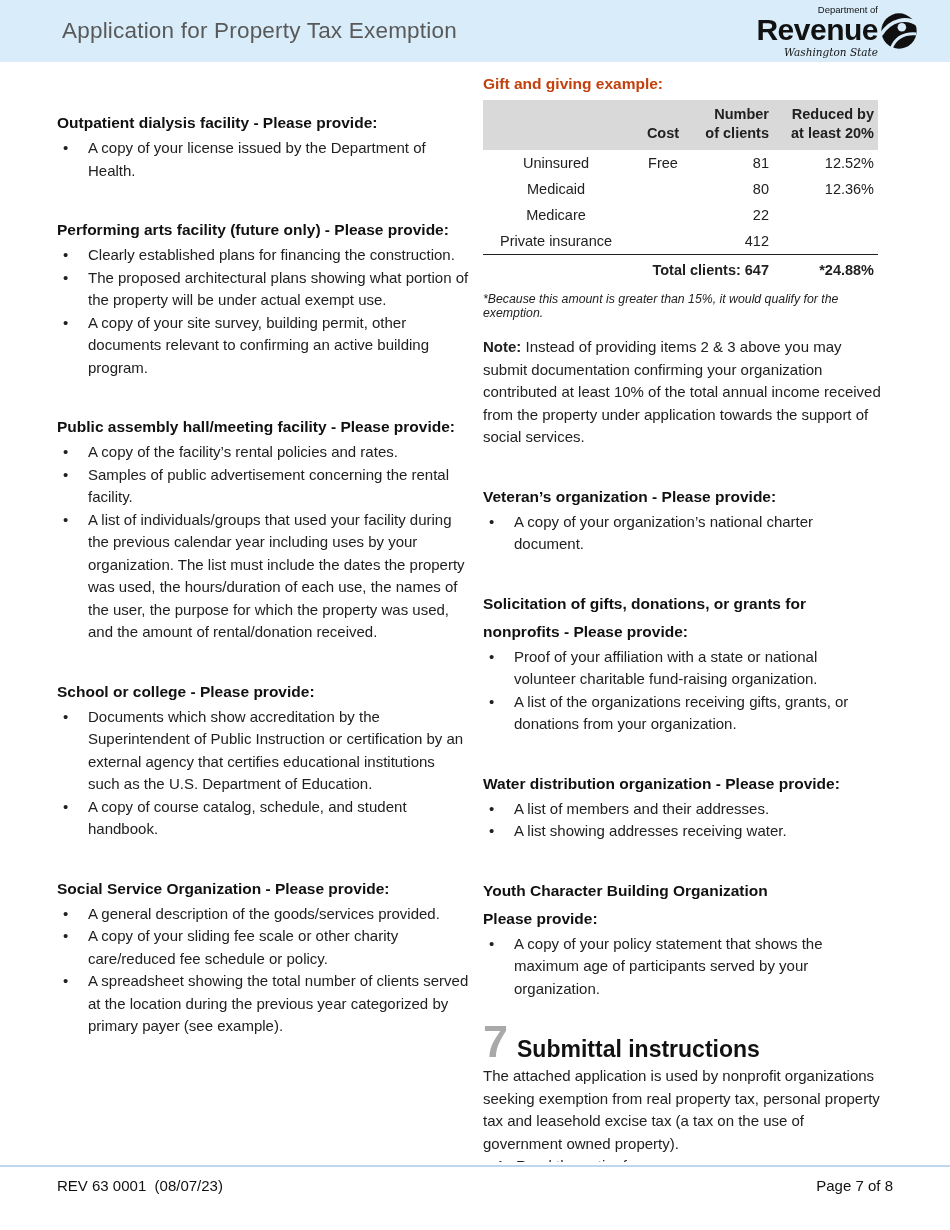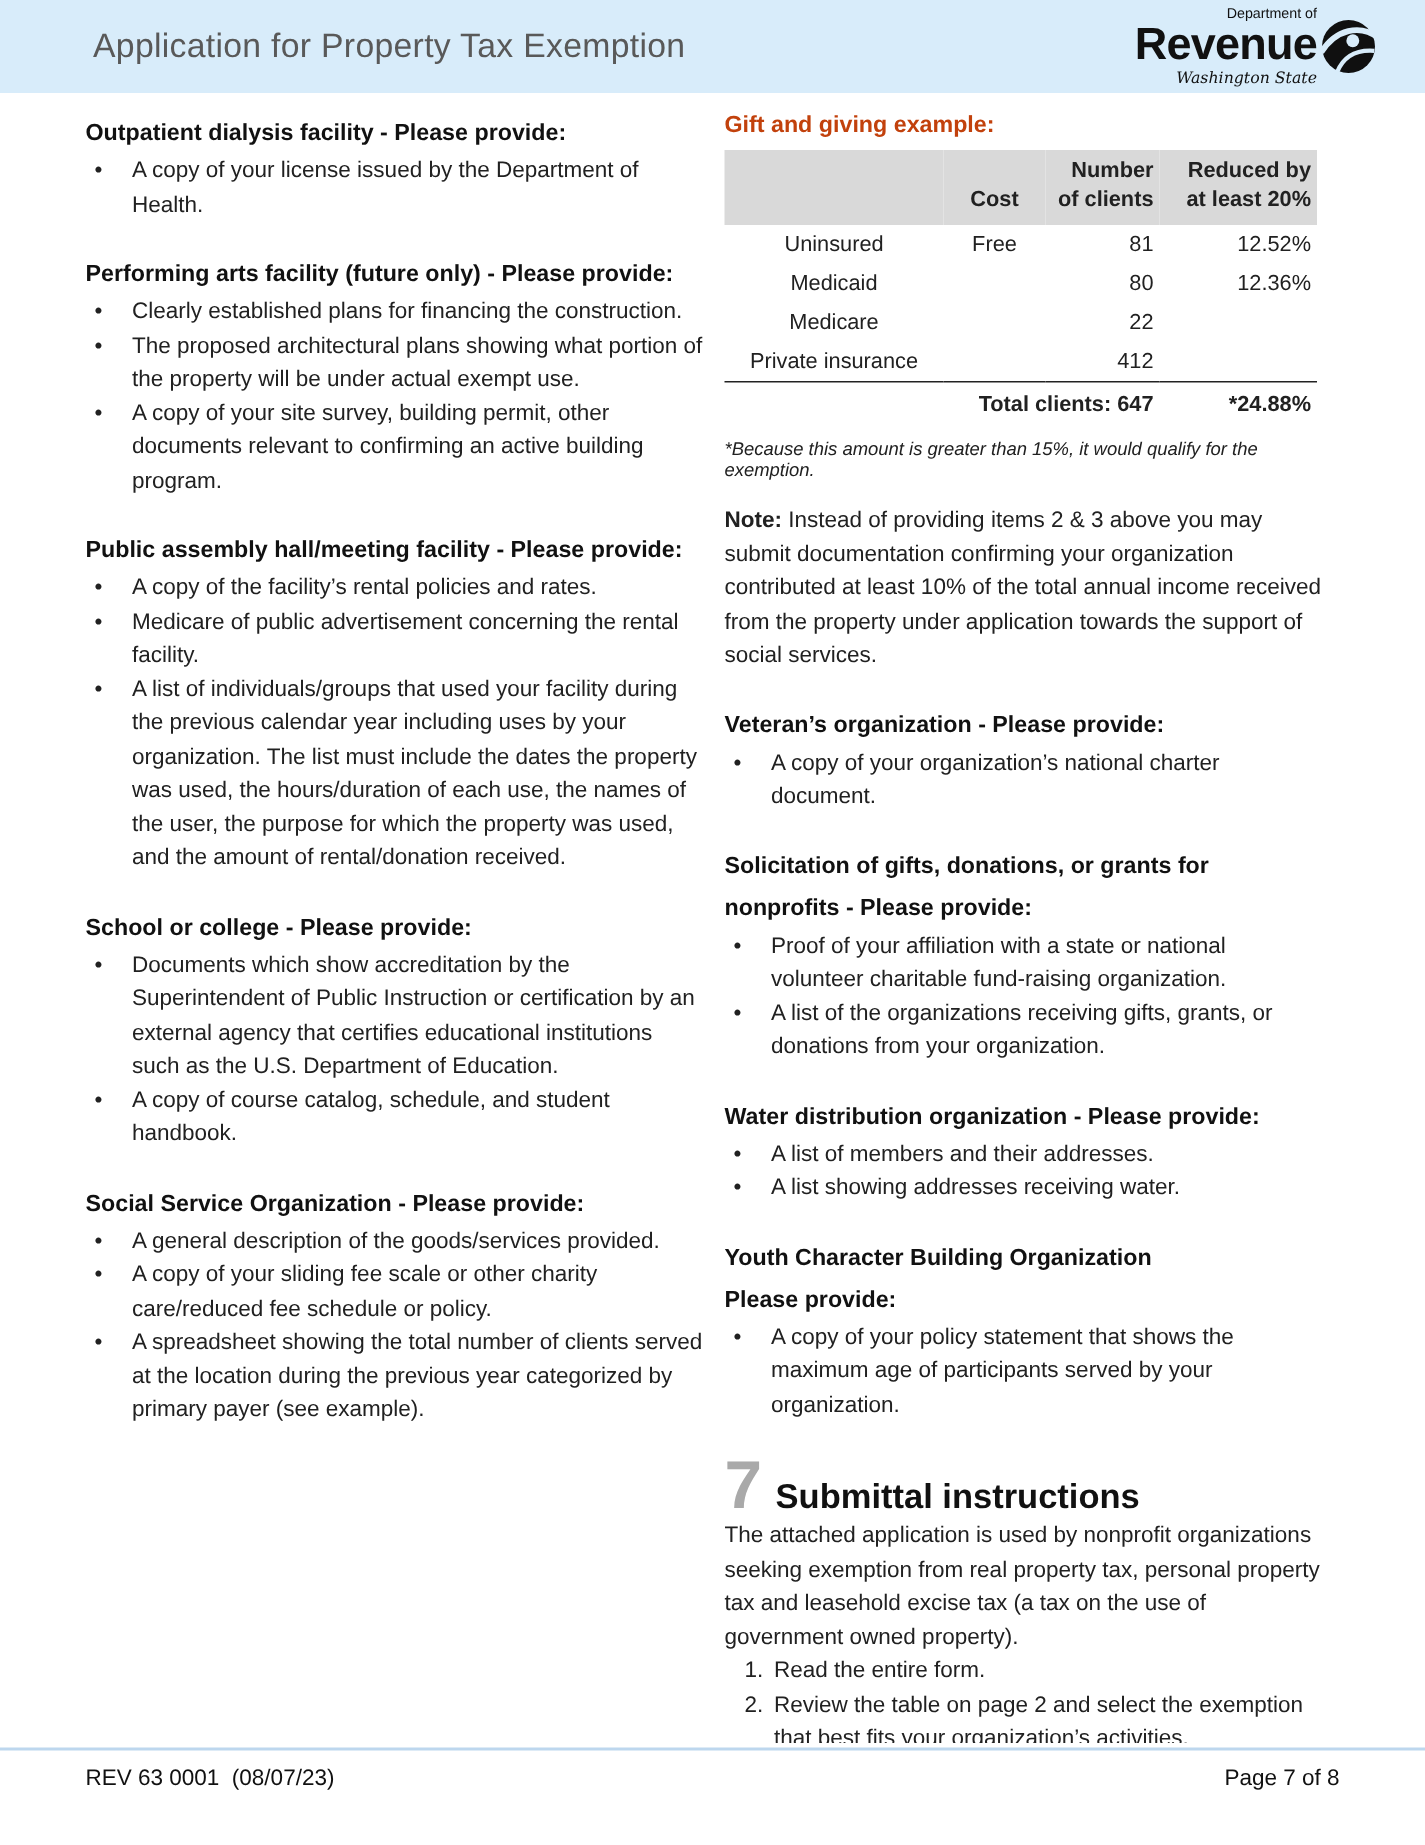--- a/index.html
+++ b/index.html
@@ -15,21 +15,21 @@
   .logo-dept { font-size:9.5px; margin-bottom:1px; }
   .logo-rev { font-size:30px; font-weight:700; letter-spacing:-.5px; }
   .logo-state { font-size:10.5px; font-style:italic; font-family:"DejaVu Serif", serif; margin-top:2px; }
   .logo-mark { width:42px; height:42px; margin-left:-2px; }
 
   
   .columns { display:flex; gap:14px; padding:13px 0 0 57px; height:1100px; overflow:hidden; }
   .col-left { width:412px; }
   .col-right { width:400px; }
 
-  .sec { margin-bottom:21px; }
+  .sec { margin-bottom:21px;margin-top:34px; }
   .sec-h { font-size:15.5px; font-weight:700; line-height:28px; white-space:pre-line; color:#111; }
   .blist { list-style:none; }
   .blist li { position:relative; padding-left:31px; font-size:15px; line-height:22.5px; }
   .blist li::before { content:"\2022"; position:absolute; left:6px; font-size:15px; }
 
   
   .gift-title { font-size:15.5px; font-weight:700; color:#c2410c; margin-bottom:7px; }
   table.gift { width:395px; border-collapse:collapse; }
   table.gift th { background:#d9d9d9; font-size:14.5px; font-weight:700; vertical-align:bottom; padding:5px 4px 7px 4px; line-height:19px; }
   table.gift td { font-size:14.5px; padding:5px 4px; }
@@ -91,21 +91,21 @@
           <ul class="blist">
             <li>Clearly established plans for financing the construction.</li>
             <li>The proposed architectural plans showing what portion of the property will be under actual exempt use.</li>
             <li>A copy of your site survey, building permit, other documents relevant to confirming an active building program.</li>
           </ul>
         </div>
         <div class="sec">
           <div class="sec-h">Public assembly hall/meeting facility - Please provide:</div>
           <ul class="blist">
             <li>A copy of the facility’s rental policies and rates.</li>
-            <li>Medicare of public advertisement concerning the rental facility.</li>
+            <li>Samples of public advertisement concerning the rental facility.</li>
             <li>A list of individuals/groups that used your facility during the previous calendar year including uses by your organization. The list must include the dates the property was used, the hours/duration of each use, the names of the user, the purpose for which the property was used, and the amount of rental/donation received.</li>
           </ul>
         </div>
         <div class="sec">
           <div class="sec-h">School or college - Please provide:</div>
           <ul class="blist">
             <li>Documents which show accreditation by the Superintendent of Public Instruction or certification by an external agency that certifies educational institutions such as the U.S. Department of Education.</li>
             <li>A copy of course catalog, schedule, and student handbook.</li>
           </ul>
         </div>

